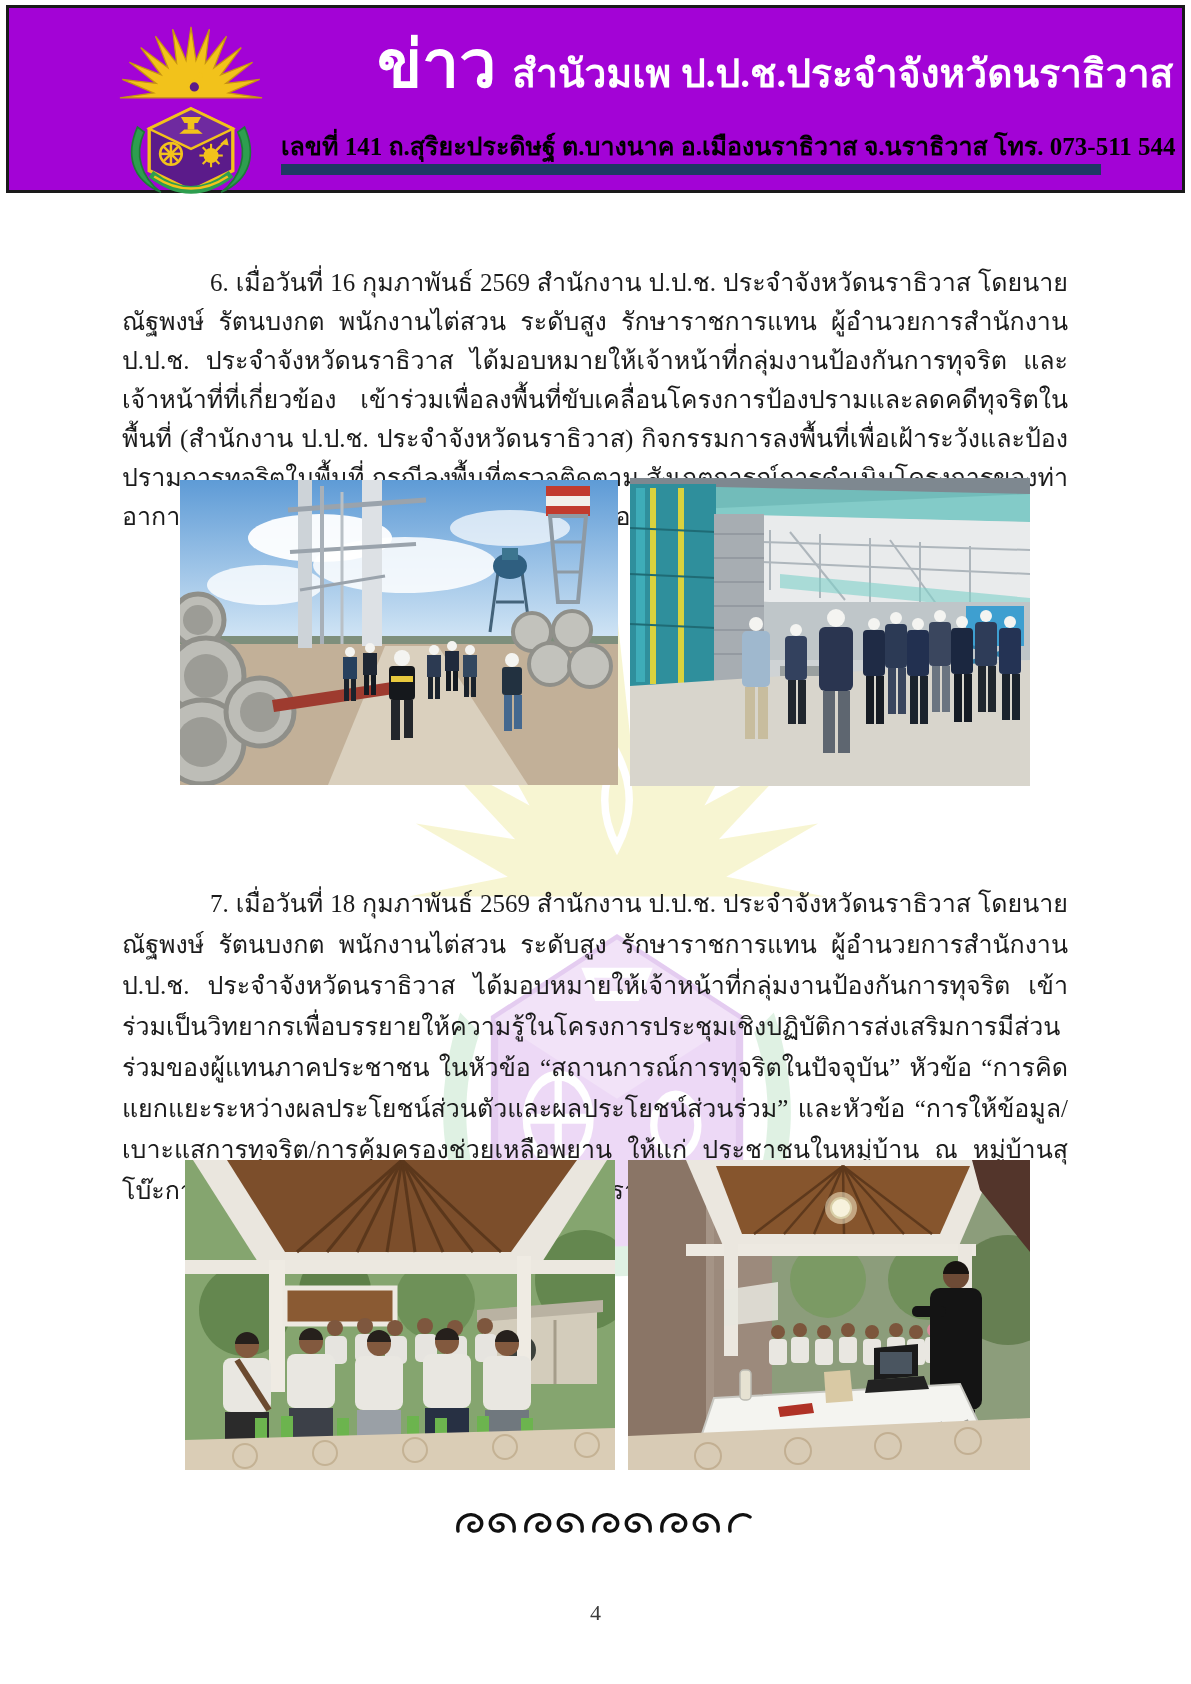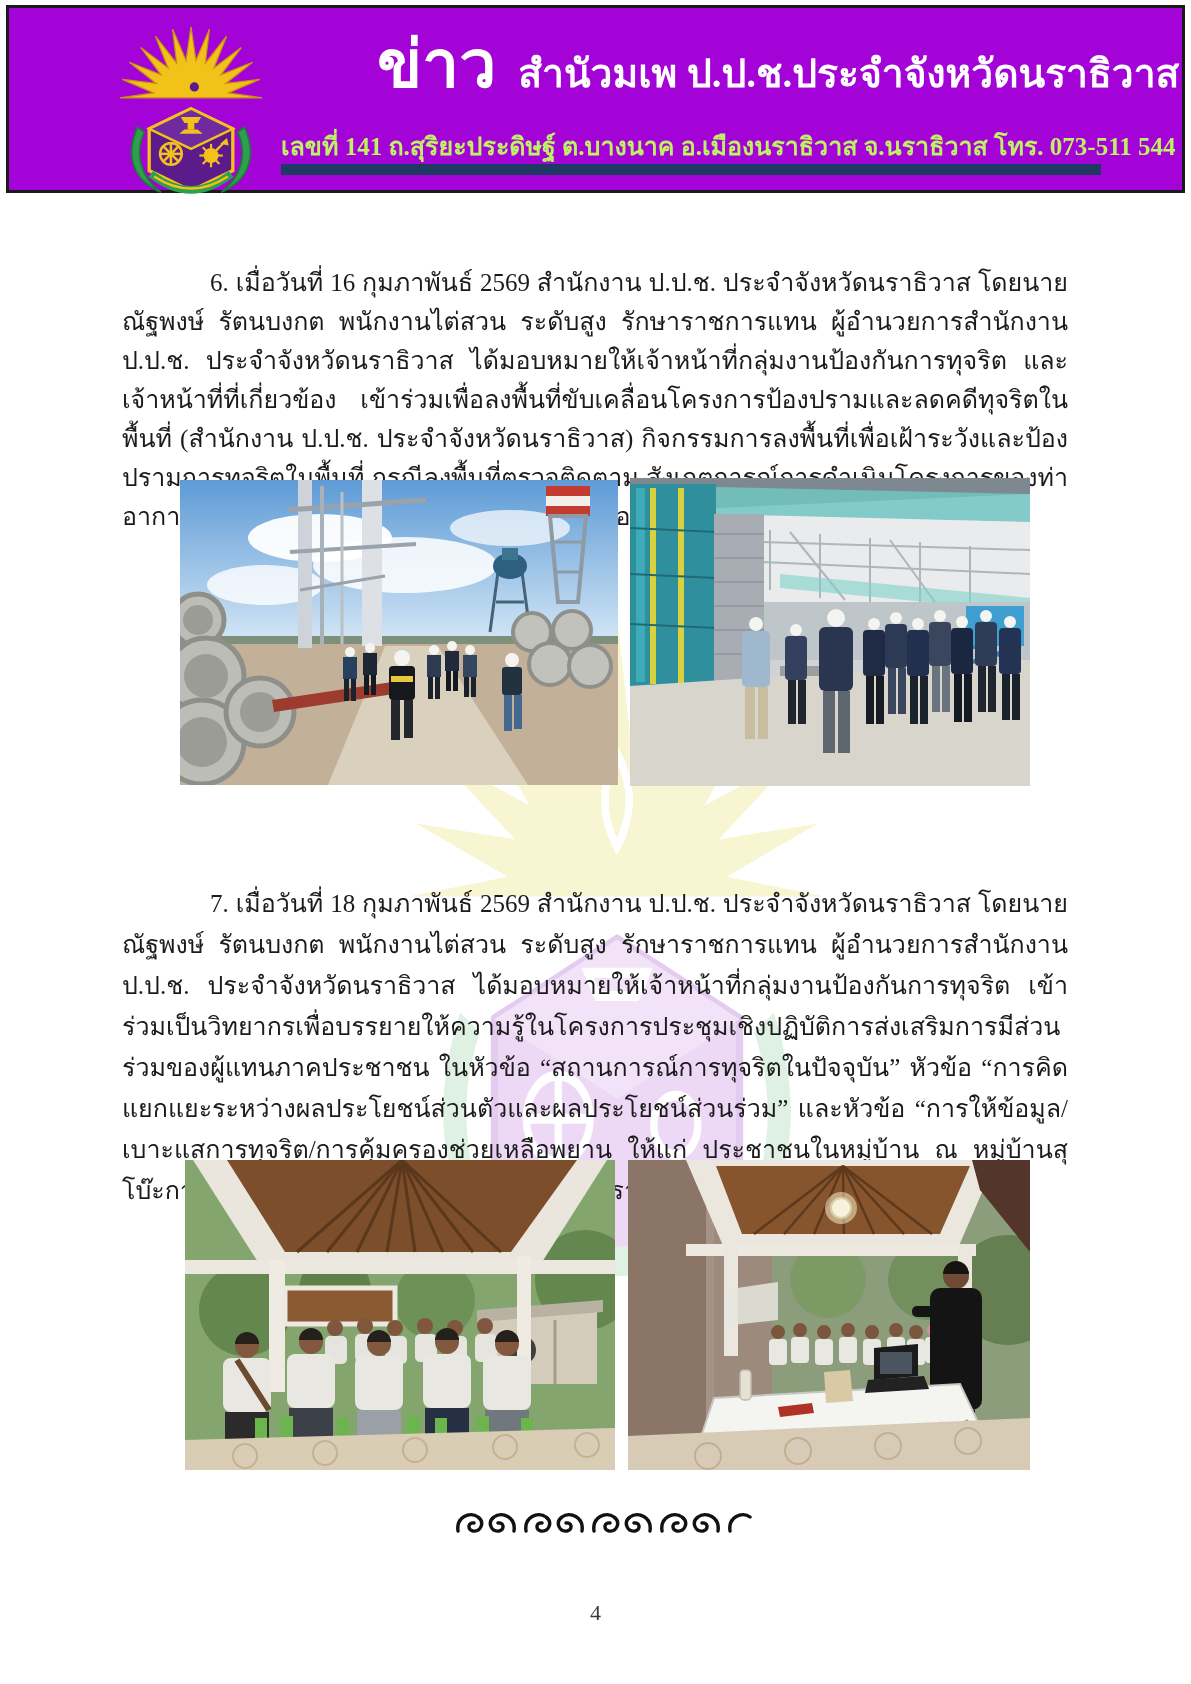--- a/index.html
+++ b/index.html
@@ -2,24 +2,24 @@
 <html><head>
 <meta charset="utf-8">
 <style>
   html,body{margin:0;padding:0;background:#ffffff;}
   .page{position:relative;width:1191px;height:1684px;background:#ffffff;overflow:hidden;
         font-family:"Liberation Serif","DejaVu Serif",serif;}
   
   .banner{position:absolute;left:6px;top:5px;width:1173px;height:182px;
           background:#A303D6;border:3px solid #1a1a1a;box-sizing:content-box;}
   .banner-logo{position:absolute;left:96px;top:2px;width:172px;height:184px;}
-  .masthead-row{position:absolute;left:368px;top:24px;display:flex;align-items:baseline;gap:22px;color:#ffffff;white-space:nowrap;}
+  .masthead-row{position:absolute;left:368px;top:24px;display:flex;align-items:baseline;gap:16px;color:#ffffff;white-space:nowrap;}
   .masthead-word{font-size:66px;font-weight:bold;line-height:1;}
   .office-title{font-size:39px;font-weight:bold;line-height:1;}
-  .address-line{position:absolute;left:272px;top:118px;width:860px;color:#bef264;
+  .address-line{position:absolute;left:272px;top:118px;width:860px;color:#000000;
                 font-size:25px;font-weight:bold;white-space:nowrap;}
   .underline-bar{position:absolute;left:272px;top:156px;width:820px;height:11px;background:#1F3864;}
   
   .watermark{position:absolute;left:372px;top:548px;width:490px;height:730px;z-index:0;opacity:.45;}
   
   .p-body{position:absolute;left:122px;width:946px;font-size:25px;color:#1b1b1b;
           text-align:justify;text-indent:88px;z-index:1;}
   #p6{top:238px;line-height:39px;}
   #p7{top:858px;line-height:41px;}
   

